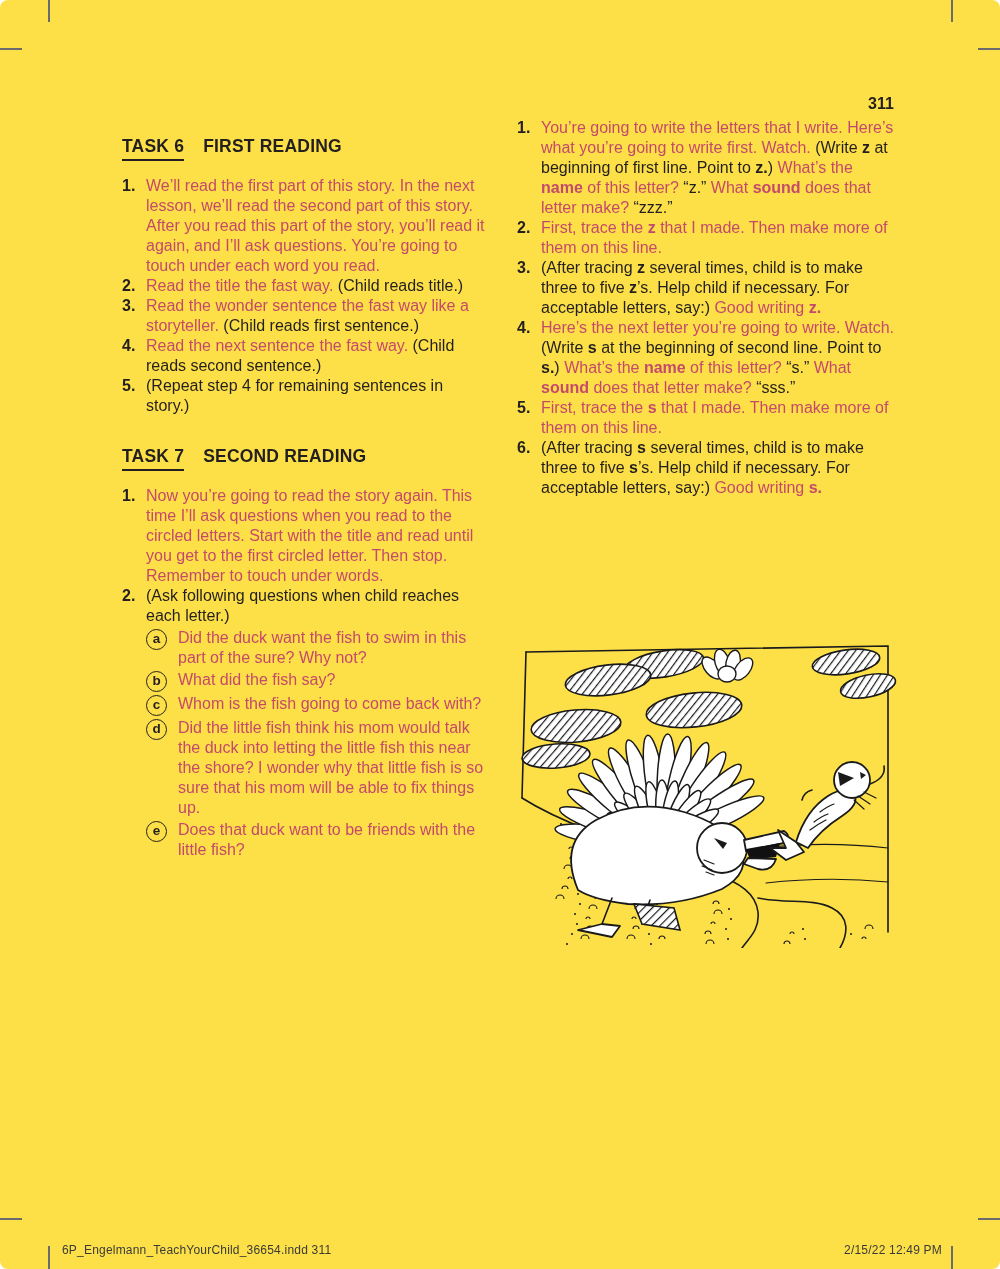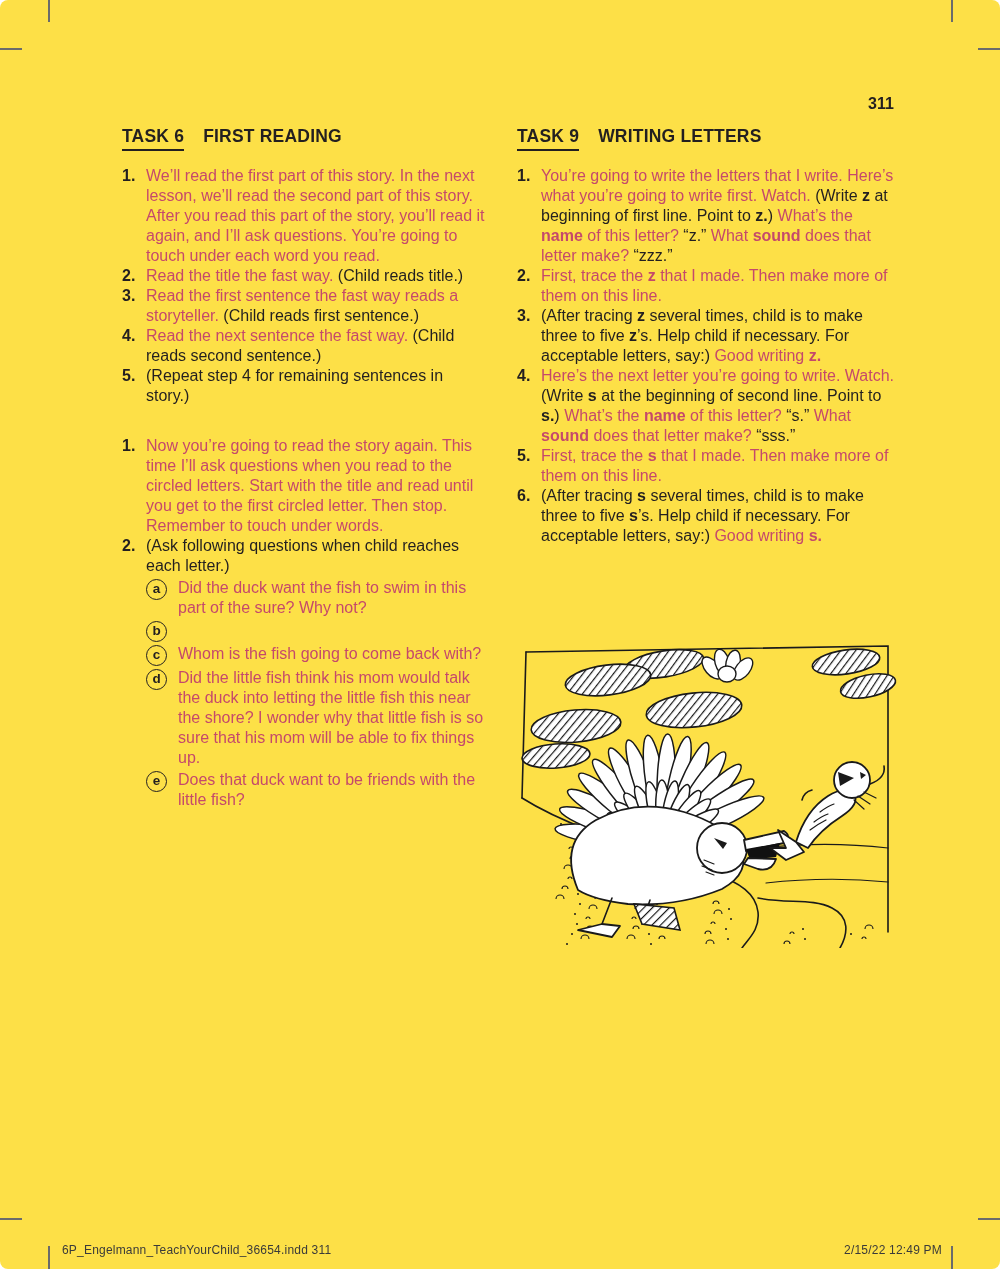--- a/index.html
+++ b/index.html
@@ -14,21 +14,21 @@
   
   .crop{position:absolute;background:#6b6b6b;}
   
   .page-number{position:absolute;left:868px;top:95px;font-size:16px;font-weight:bold;color:var(--ink);}
   
   .col{position:absolute;top:118px;font-size:16px;line-height:20px;}
   .col-left{left:122px;width:366px;}
   .col-right{left:517px;width:380px;}
   
   .task{margin:0 0 30px 0;}
-  .task-h{margin:8px 0 15px 0;font-size:17.5px;font-weight:bold;letter-spacing:.2px;color:var(--ink);}
+  .task-h{margin:18px 0 15px 0;font-size:17.5px;font-weight:bold;letter-spacing:.2px;color:var(--ink);}
   .task-label{display:inline-block;border-bottom:2px solid var(--ink);padding-bottom:3px;margin-right:19px;}
   .item{display:flex;align-items:flex-start;margin:0;}
   .num{flex:0 0 24px;font-weight:bold;color:var(--ink);}
   .itext{flex:1;}
   .subitem{display:flex;align-items:flex-start;margin:2px 0 2px 24px;}
   .circle{
     flex:0 0 21px;height:21px;margin:1px 11px 0 0;border:1.7px solid var(--ink);
     border-radius:50%;box-sizing:border-box;font-size:13.5px;font-weight:bold;
     line-height:17px;text-align:center;color:var(--ink);
   }
@@ -70,66 +70,67 @@
         <div class="item">
           <span class="num">1.</span>
           <div class="itext"><span class="s-red">We’ll read the first part of this story. In the next lesson, we’ll read the second part of this story. After you read this part of the story, you’ll read it again, and I’ll ask questions. You’re going to touch under each word you read.</span></div>
         </div>
         <div class="item">
           <span class="num">2.</span>
           <div class="itext"><span class="s-red">Read the title the fast way. </span><span class="s-black">(Child reads title.)</span></div>
         </div>
         <div class="item">
           <span class="num">3.</span>
-          <div class="itext"><span class="s-red">Read the first sentence the fast way reads a storyteller. </span><span class="s-black">(Child reads first sentence.)</span></div>
+          <div class="itext"><span class="s-red">Read the wonder sentence the fast way like a storyteller. </span><span class="s-black">(Child reads first sentence.)</span></div>
         </div>
         <div class="item">
           <span class="num">4.</span>
           <div class="itext"><span class="s-red">Read the next sentence the fast way. </span><span class="s-black">(Child reads second sentence.)</span></div>
         </div>
         <div class="item">
           <span class="num">5.</span>
           <div class="itext"><span class="s-black">(Repeat step 4 for remaining sentences in story.)</span></div>
         </div>
       </section>
       <section class="task">
+        <h2 class="task-h"><span class="task-label">TASK 7</span><span class="task-title">SECOND READING</span></h2>
         <div class="item">
           <span class="num">1.</span>
           <div class="itext"><span class="s-red">Now you’re going to read the story again. This time I’ll ask questions when you read to the circled letters. Start with the title and read until you get to the first circled letter. Then stop. Remember to touch under words.</span></div>
         </div>
         <div class="item">
           <span class="num">2.</span>
           <div class="itext"><span class="s-black">(Ask following questions when child reaches each letter.)</span></div>
         </div>
         <div class="subitem">
           <span class="circle">a</span>
           <div class="itext"><span class="s-red">Did the duck want the fish to swim in this part of the sure? Why not?</span></div>
         </div>
         <div class="subitem">
           <span class="circle">b</span>
+          <div class="itext"><span class="s-red">What did the fish say?</span></div>
         </div>
         <div class="subitem">
           <span class="circle">c</span>
           <div class="itext"><span class="s-red">Whom is the fish going to come back with?</span></div>
         </div>
         <div class="subitem">
           <span class="circle">d</span>
           <div class="itext"><span class="s-red">Did the little fish think his mom would talk the duck into letting the little fish this near the shore? I wonder why that little fish is so sure that his mom will be able to fix things up.</span></div>
         </div>
         <div class="subitem">
           <span class="circle">e</span>
           <div class="itext"><span class="s-red">Does that duck want to be friends with the little fish?</span></div>
         </div>
       </section>
       <section class="task">
       </section>
     </div>
   <div class="col col-right">
       <section class="task">
-        <h2 class="task-h"><span class="task-label">TASK 9</span><span class="task-title">WRITING LETTERS</span></h2>
         <div class="item">
           <span class="num">1.</span>
           <div class="itext"><span class="s-red">You’re going to write the letters that I write. Here’s what you’re going to write first. Watch. </span><span class="s-black">(Write </span><span class="s-blackb">z</span><span class="s-black"> at beginning of first line. Point to </span><span class="s-blackb">z.</span><span class="s-black">) </span><span class="s-red">What’s the </span><span class="s-redb">name</span><span class="s-red"> of this letter? </span><span class="s-black">“z.” </span><span class="s-red">What </span><span class="s-redb">sound</span><span class="s-red"> does that letter make? </span><span class="s-black">“zzz.”</span></div>
         </div>
         <div class="item">
           <span class="num">2.</span>
           <div class="itext"><span class="s-red">First, trace the </span><span class="s-redb">z</span><span class="s-red"> that I made. Then make more of them on this line.</span></div>
         </div>
         <div class="item">
           <span class="num">3.</span>

